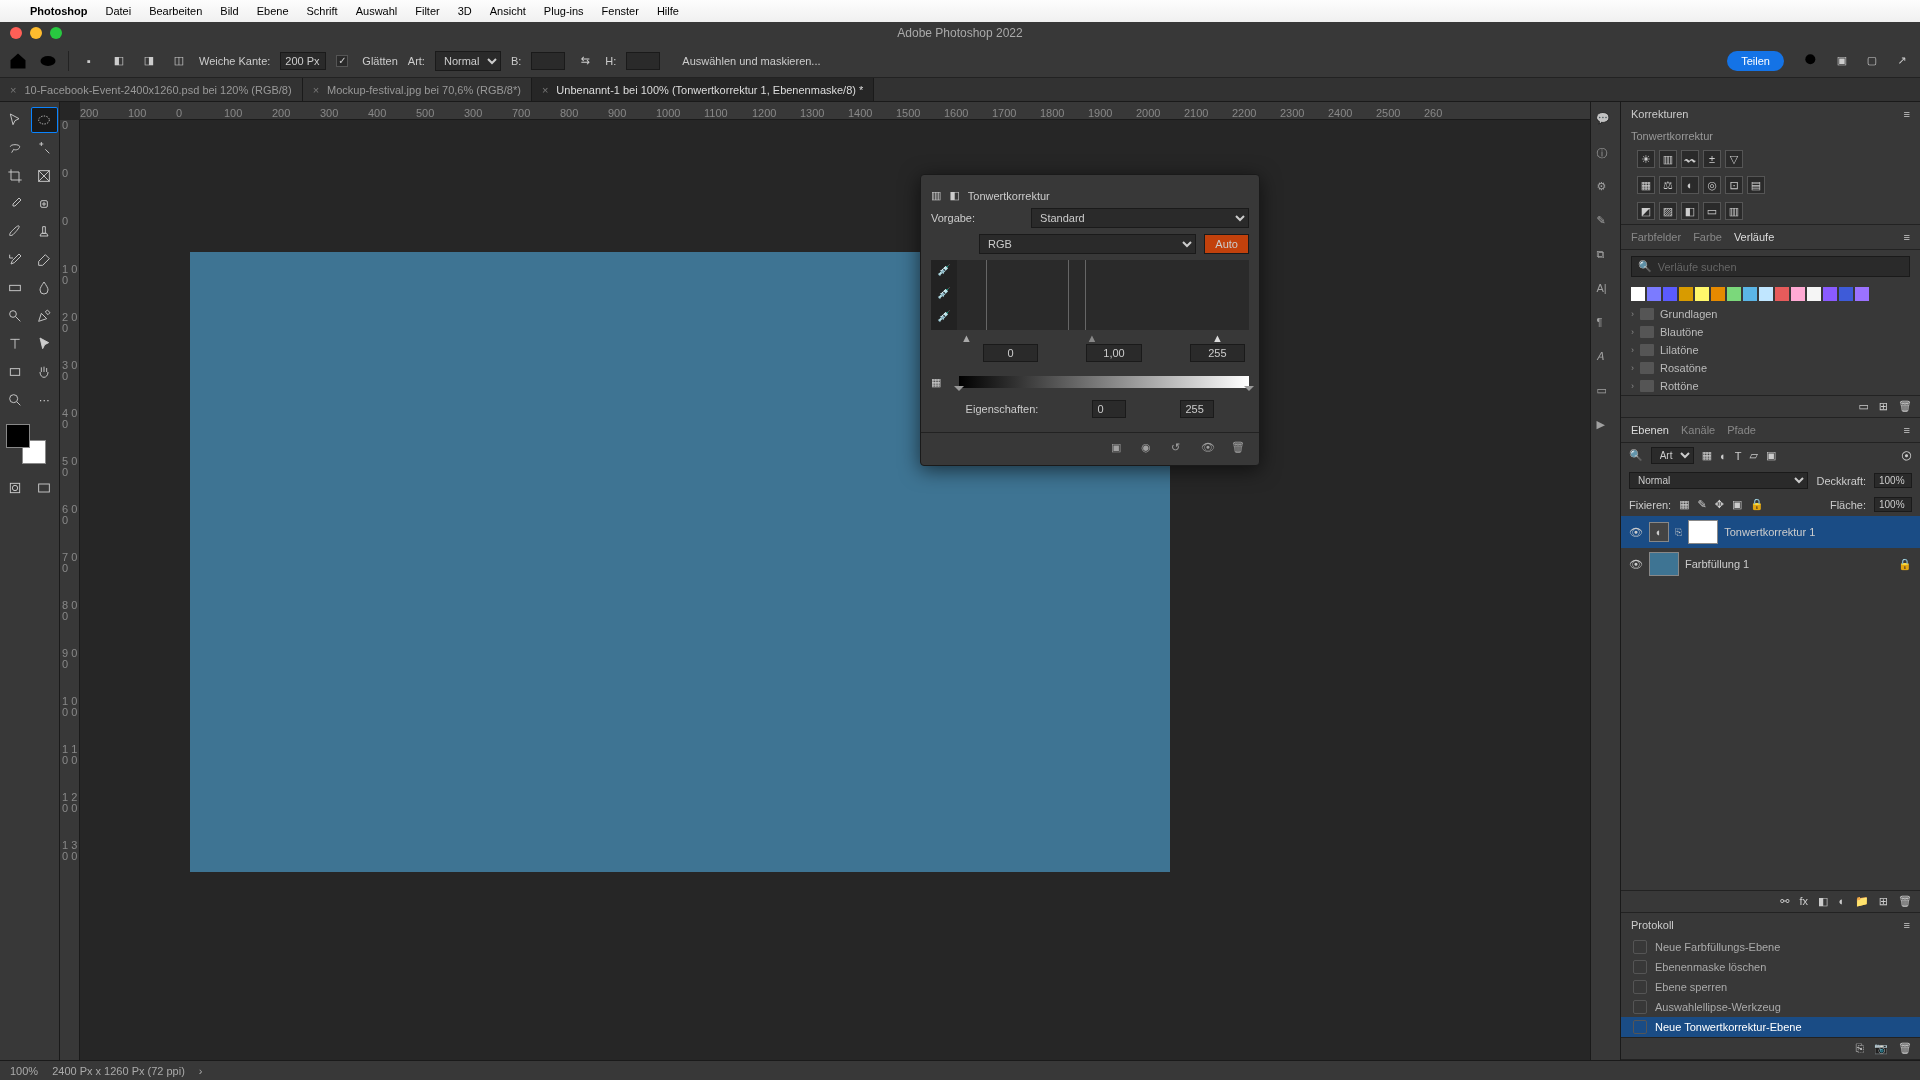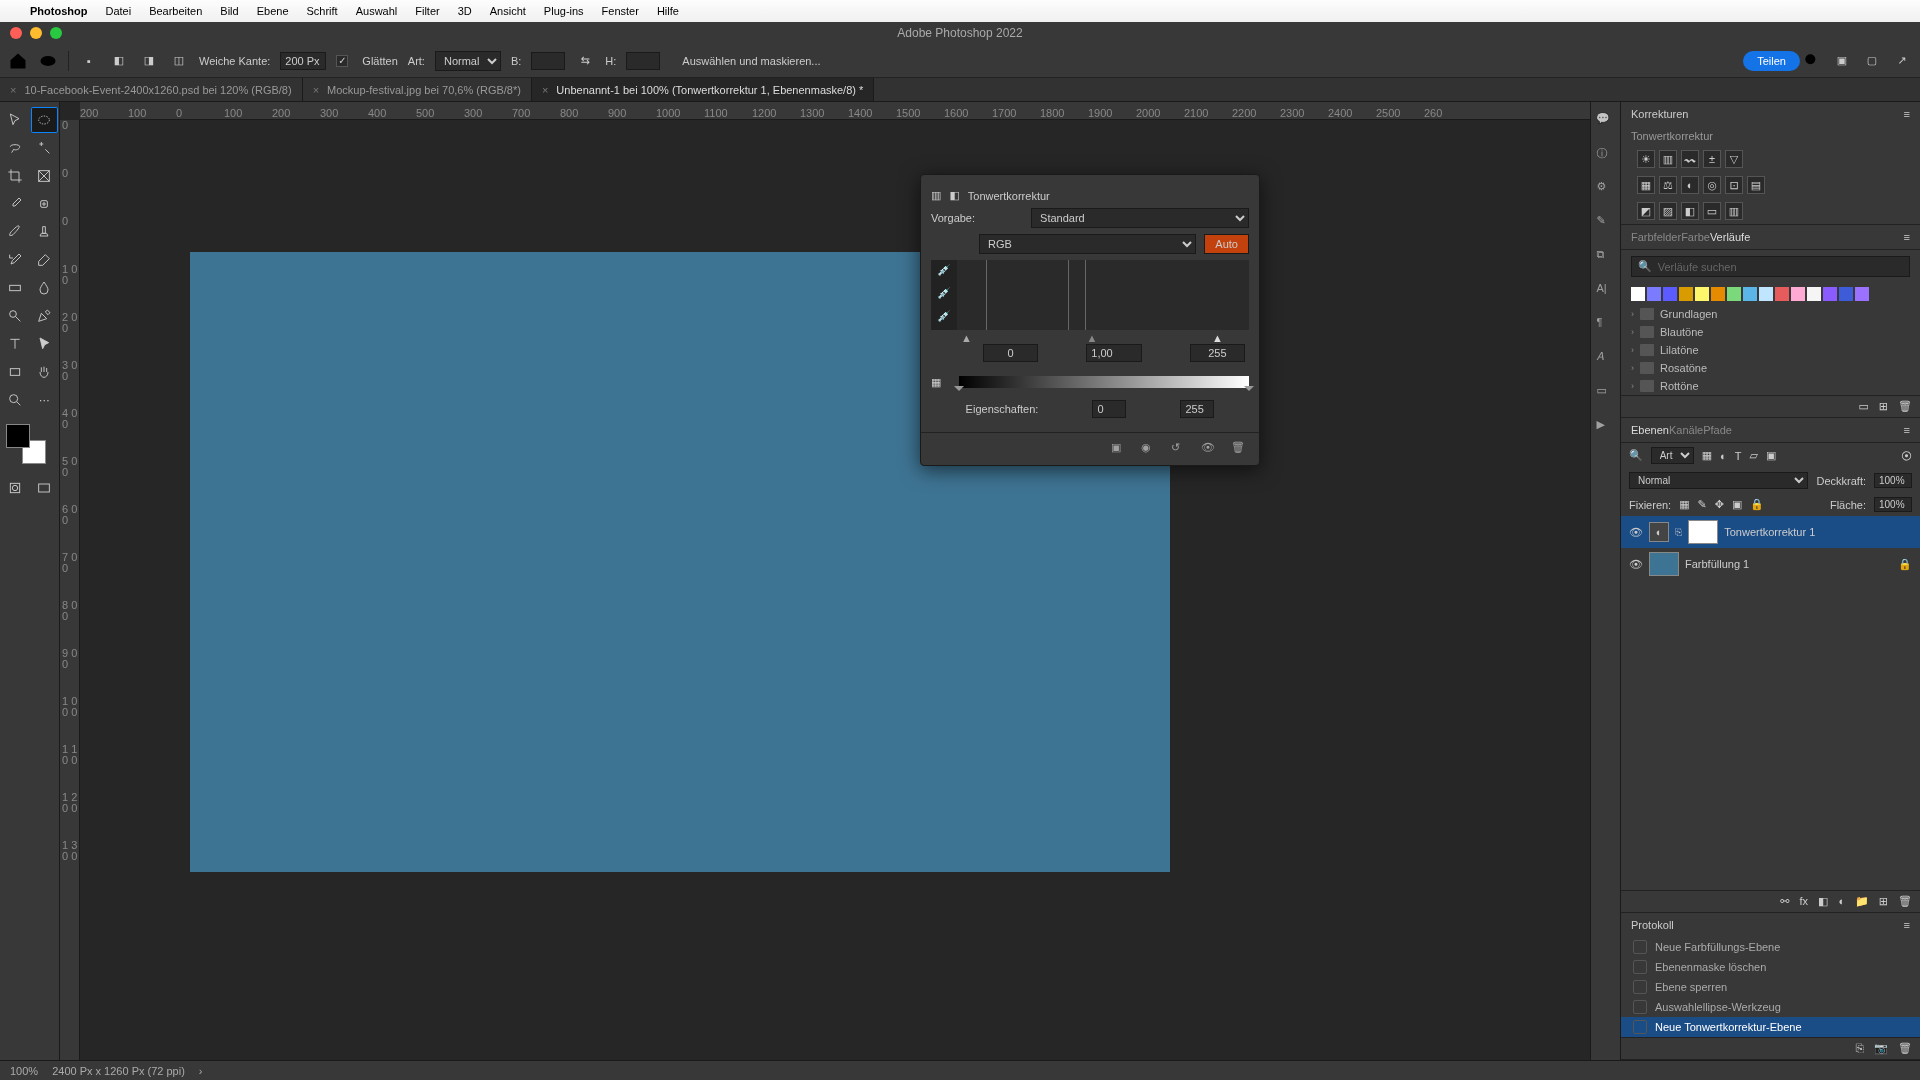--- a/index.html
+++ b/index.html
@@ -16,21 +16,21 @@
 .traffic { display:flex; gap:8px; padding-left:10px; }
 .traffic span { width:12px; height:12px; border-radius:50%; }
 .tl-r{background:#ff5f57}.tl-y{background:#febc2e}.tl-g{background:#28c840}
 .titlebar .title { position:absolute; left:50%; transform:translateX(-50%); color:#aaa; font-size:12px; }
 
 
 .optbar { height:34px; background:#383838; display:flex; align-items:center; padding:0 8px; gap:10px; color:#ccc; border-bottom:1px solid #222; position:relative; }
 .optbar .ico { width:20px; height:20px; display:flex; align-items:center; justify-content:center; }
 .optbar input[type=text]{ width:46px; background:#2a2a2a; border:1px solid #1a1a1a; color:#ccc; padding:2px 4px; }
 .optbar select { background:#2a2a2a; border:1px solid #1a1a1a; color:#ccc; padding:2px 4px; }
-.optbar .teilen { position:absolute; right:120px; background:#1473e6; color:#fff; padding:4px 14px; border-radius:12px; }
+.optbar .teilen { position:absolute; right:136px; background:#1473e6; color:#fff; padding:4px 14px; border-radius:12px; }
 .optbar .righticons { position:absolute; right:8px; display:flex; gap:10px; }
 .checkbox { width:12px; height:12px; background:#2a2a2a; border:1px solid #555; display:inline-block; vertical-align:middle; margin-right:4px; }
 .checkbox.on::after { content:"✓"; color:#ccc; font-size:10px; position:relative; top:-2px; left:1px; }
 
 
 .tabbar { height:24px; background:#323232; display:flex; align-items:stretch; border-bottom:1px solid #1a1a1a; }
 .doctab { display:flex; align-items:center; padding:0 10px; color:#999; border-right:1px solid #1a1a1a; gap:8px; }
 .doctab.active { background:#262626; color:#ddd; }
 .doctab .x { color:#777; }
 
@@ -72,21 +72,21 @@
 .props-footer .ficon { width:20px; height:16px; opacity:.7; }
 
 
 .rightcol { width:300px; background:#383838; border-left:1px solid #1a1a1a; display:flex; flex-direction:column; }
 .iconstrip { position:absolute; right:300px; top:0; bottom:0; width:30px; background:#383838; border-left:1px solid #1a1a1a; display:flex; flex-direction:column; align-items:center; gap:16px; padding-top:10px; }
 .iconstrip .s { width:18px; height:18px; opacity:.7; }
 .panel { border-bottom:1px solid #222; }
 .panel-head { padding:6px 10px; color:#ccc; font-weight:500; display:flex; justify-content:space-between; align-items:center; }
 .adj-row { display:flex; gap:4px; padding:4px 16px; }
 .adj-row span { width:18px; height:18px; border:1px solid #555; display:flex; align-items:center; justify-content:center; background:#2a2a2a; }
-.tabs { display:flex; padding:6px 10px; border-bottom:1px solid #222; }
+.tabs { display:flex; gap:12px; padding:6px 10px; border-bottom:1px solid #222; }
 .tabs .t { color:#888; }
 .tabs .t.on { color:#ddd; }
 .search { margin:6px 10px; background:#2a2a2a; border:1px solid #1a1a1a; padding:3px 6px; color:#888; display:flex; align-items:center; gap:6px; }
 .swatches { display:flex; gap:2px; padding:4px 10px; flex-wrap:wrap; }
 .swatches span { width:14px; height:14px; }
 .folder { display:flex; align-items:center; gap:6px; padding:3px 10px; color:#bbb; }
 .folder .chev { font-size:9px; color:#888; }
 .folder .fo { width:14px; height:12px; background:#555; border-radius:1px; }
 .layers-ctrl { display:flex; align-items:center; gap:8px; padding:4px 8px; font-size:10px; }
 .layers-ctrl select,.layers-ctrl input { background:#2a2a2a; border:1px solid #1a1a1a; color:#ccc; padding:1px 4px; font-size:10px; }
@@ -423,21 +423,21 @@
               <div class="bar3"></div>
             </div>
         </div>
         <div class="slider-row" style="justify-content:space-between;padding:0 26px 0 30px">
           <span>▲</span>
           <span style="color:#888">▲</span>
           <span style="color:#ddd">▲</span>
         </div>
         <div class="slider-row">
           <input type="text" style="width: 40px; background: rgb(42, 42, 42); border: 1px solid rgb(26, 26, 26); color: rgb(204, 204, 204); text-align: center;" value="0">
-          <input type="text" style="width: 40px; background: rgb(42, 42, 42); border: 1px solid rgb(26, 26, 26); color: rgb(204, 204, 204); text-align: left;" value="1,00">
+          <input type="text" style="width: 40px; background: rgb(42, 42, 42); border: 1px solid rgb(26, 26, 26); color: rgb(204, 204, 204); text-align: center;" value="1,00">
           <input type="text" style="width: 40px; background: rgb(42, 42, 42); border: 1px solid rgb(26, 26, 26); color: rgb(204, 204, 204); text-align: center;" value="255">
         </div>
         <div style="display:flex;gap:6px;margin-top:8px;align-items:center">
           <span style="width:22px">▦</span>
           <div class="gradbar" style="flex:1"></div>
         </div>
         <div class="props-row" style="justify-content:center;gap:6px">
           <span>Eigenschaften:</span>
           <input type="text" style="width: 34px; flex: 0 0 auto;" value="0">
           <input type="text" style="width: 34px; flex: 0 0 auto;" value="255">

